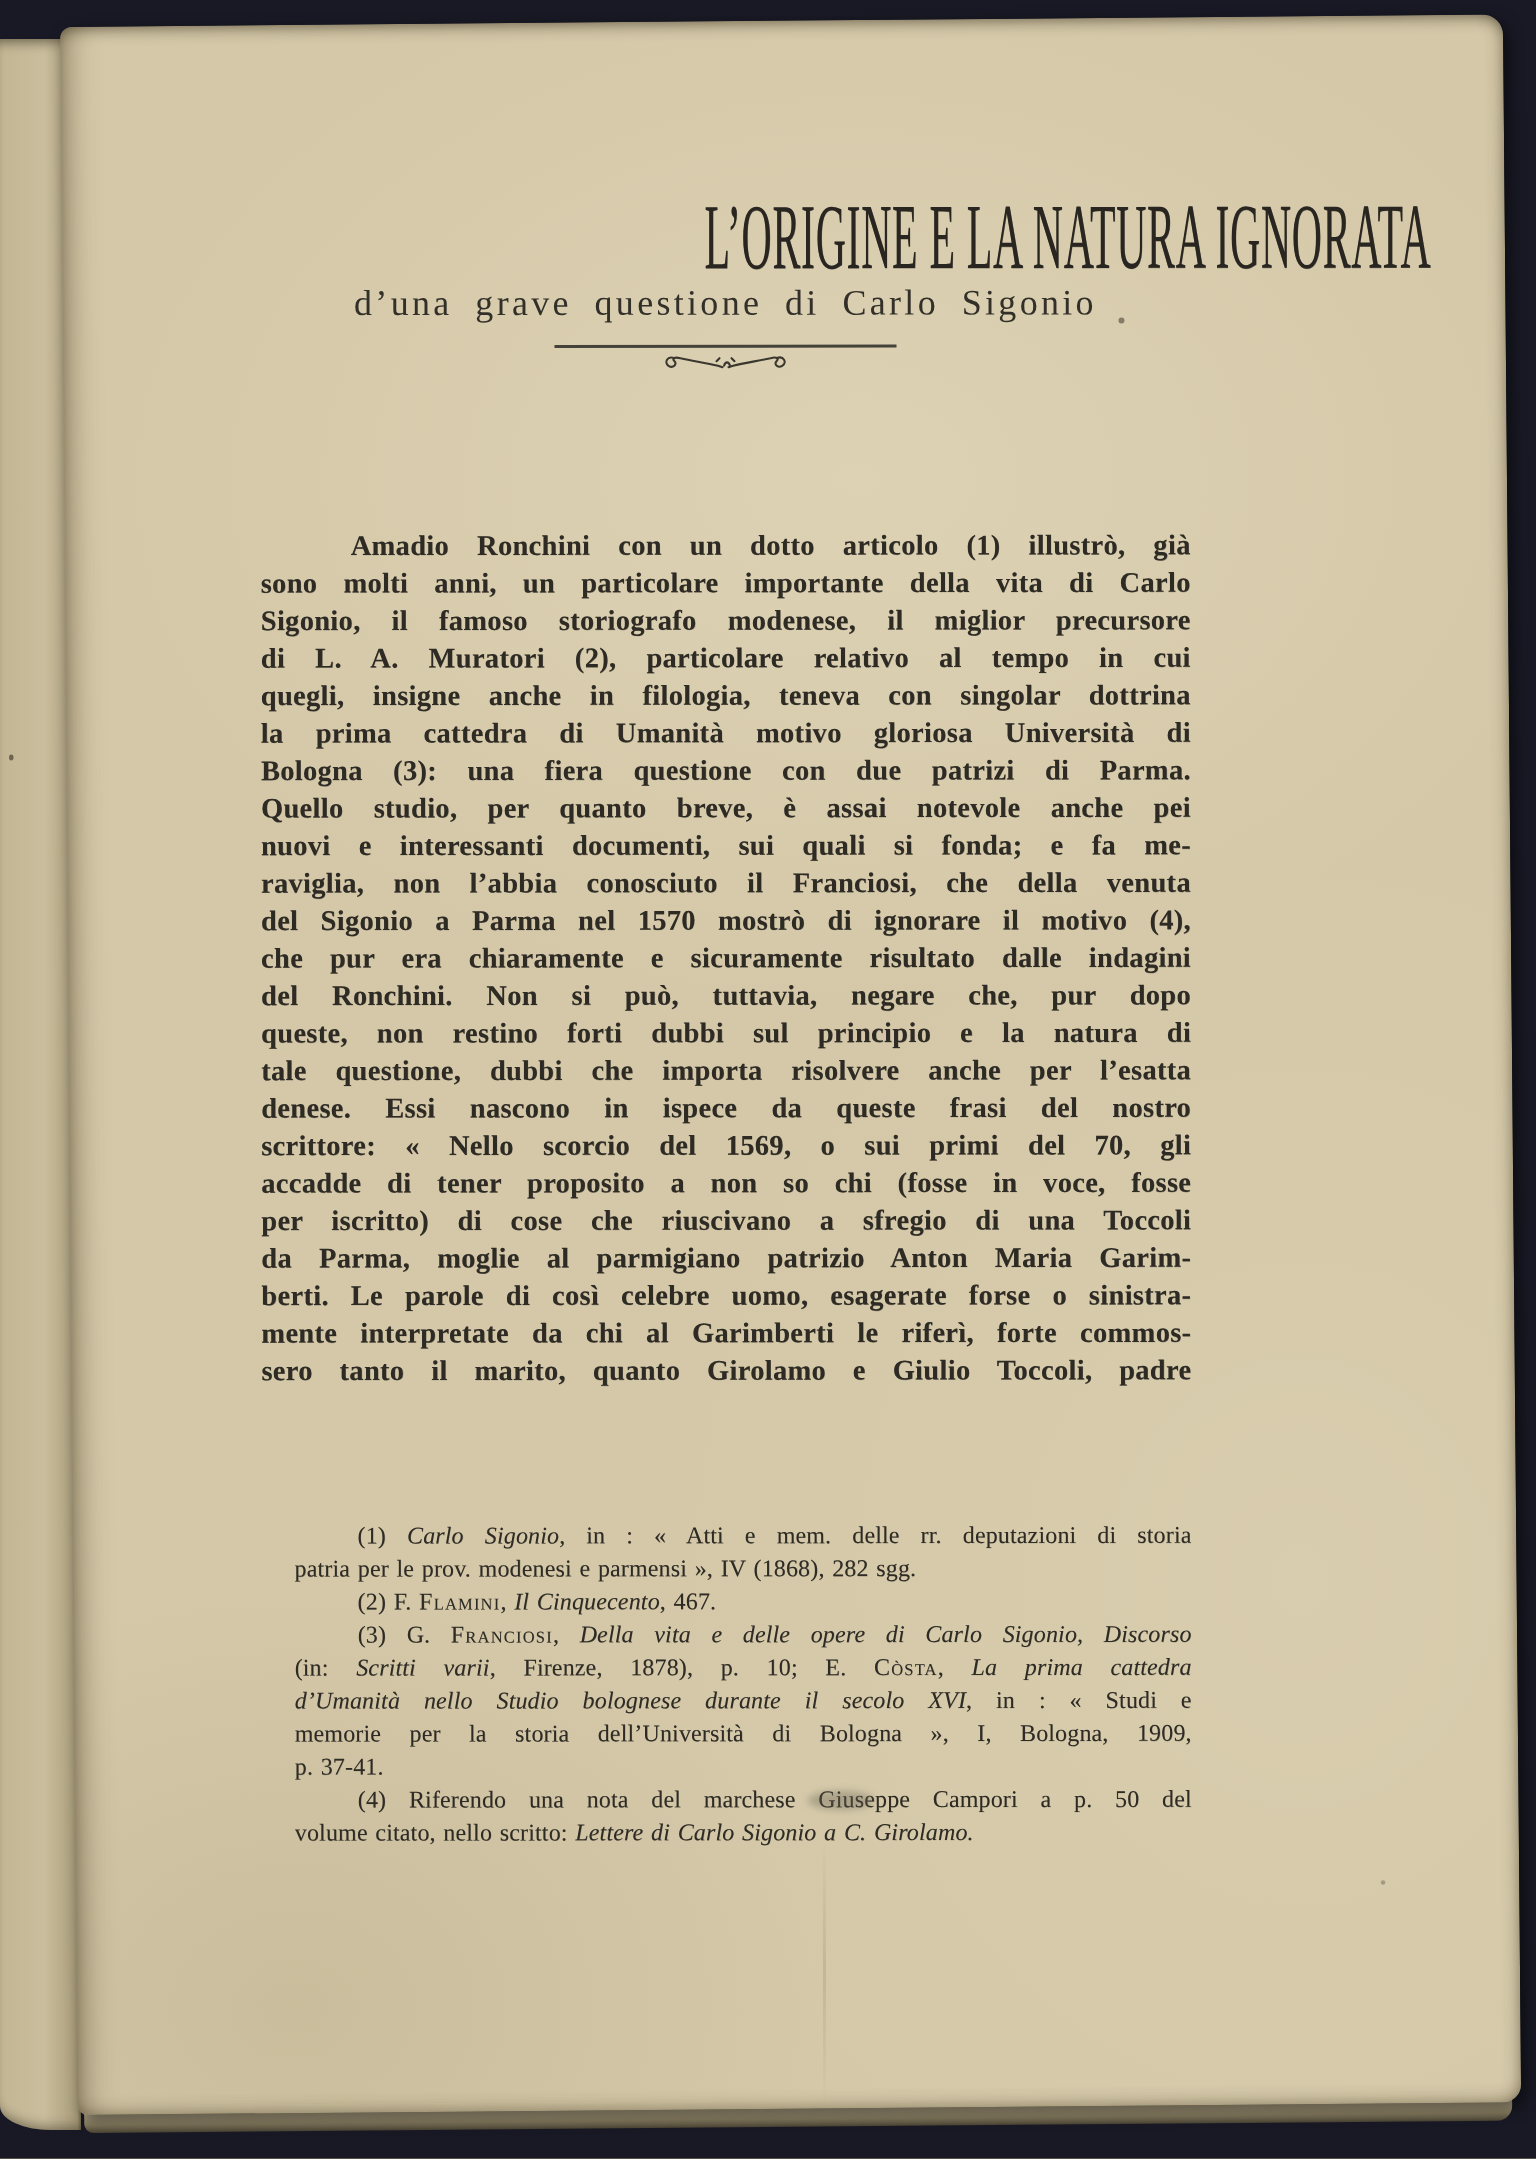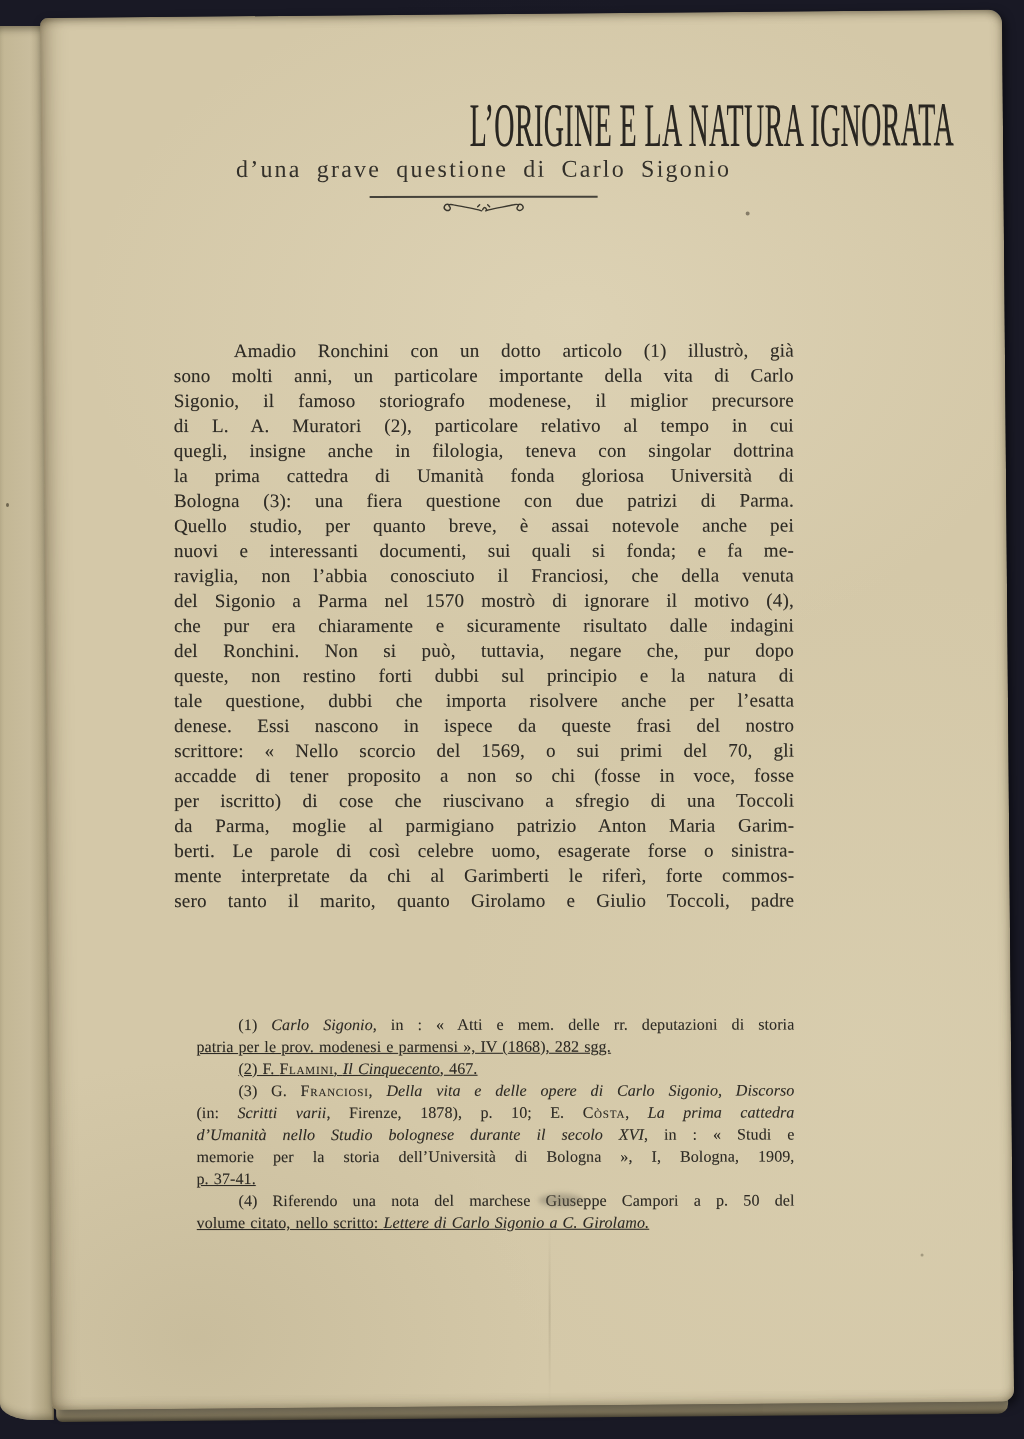--- a/index.html
+++ b/index.html
@@ -43,49 +43,49 @@
       inset 0 7px 10px -6px rgba(40,33,16,.55),
       inset -8px 0 12px -8px rgba(60,50,28,.45),
       inset 16px 0 22px -14px rgba(70,55,28,.6),
       inset 0 -9px 12px -9px rgba(60,50,28,.4),
       3px 4px 10px rgba(0,0,0,.55);
   }
   .content{position:absolute;left:0;top:0;width:100%;height:100%;
     transform:rotate(0.45deg);transform-origin:480px 700px;color:var(--ink);}
   .text-col{position:absolute;left:128px;top:0;width:620px;}
 
-  .title{margin-top:80px;text-align:right;white-space:nowrap;}
+  .title{margin-top:114px;text-align:right;white-space:nowrap;}
   .title-inner{
     display:inline-block;font-size:62px;line-height:1;letter-spacing:1px;
     transform:scaleX(0.45);transform-origin:center;
     color:#292621;text-shadow:0.3px 0.3px 0 rgba(41,38,33,.45);
   }
   .subtitle{
     text-align:center;font-size:24px;letter-spacing:2.2px;
     word-spacing:7px;color:#33302a;white-space:nowrap;
   }
   .rule{width:228px;margin:13px auto 0;border:0;border-top:2px solid #45423a;}
   .ornament{display:block;margin:0 auto;}
 
-  .body-text{position:absolute;left:0;top:324px;width:620px;}
+  .body-text{position:absolute;left:0;top:338px;width:620px;font-weight:bold;}
   .bline{
     height:25px;line-height:25px;font-size:19px;letter-spacing:.2px;word-spacing:1.5px;
     text-align:justify;text-align-last:justify;overflow:hidden;white-space:normal;
     text-shadow:0.2px 0.2px 0 rgba(46,43,37,.35);
   }
   .bline.ind{text-indent:60px;}
 
   .footnotes{position:absolute;left:22px;top:962px;width:598px;margin-top:38px;}
   .fline{
     height:22px;line-height:22px;font-size:16px;letter-spacing:.1px;word-spacing:1px;
     text-align:justify;text-align-last:justify;overflow:hidden;
     text-shadow:0.2px 0.2px 0 rgba(46,43,37,.3);
   }
   .fline.ind{text-indent:42px;}
-  .fline.nj{text-align:left;text-align-last:left;text-decoration:underline;}
+  .fline.nj{text-align:left;text-align-last:left;}
   .seg-i{font-style:italic;}
   .seg-sc{font-variant:small-caps;letter-spacing:.8px;}
 
   
   .speck{position:absolute;border-radius:50%;}
   .speck-a{left:700px;top:198px;width:4px;height:4px;background:rgba(50,44,32,.5);}
   .speck-b{left:874px;top:1240px;width:3px;height:3px;background:rgba(70,62,45,.35);}
   .smudge{
     position:absolute;left:492px;top:1180px;width:44px;height:13px;border-radius:50%;
     background:rgba(105,100,85,.38);filter:blur(2.5px);
@@ -124,21 +124,21 @@
             <path d="M37,9 l2,-2 M49,9 l-2,-2"></path>
           </g>
         </svg>
 
         <div class="body-text">
             <div class="bline ind">Amadio Ronchini con un dotto articolo (1) illustrò, già</div>
             <div class="bline">sono molti anni, un particolare importante della vita di Carlo</div>
             <div class="bline">Sigonio, il famoso storiografo modenese, il miglior precursore</div>
             <div class="bline">di L. A. Muratori (2), particolare relativo al tempo in cui</div>
             <div class="bline">quegli, insigne anche in filologia, teneva con singolar dottrina</div>
-            <div class="bline">la prima cattedra di Umanità fonda gloriosa Università di</div>
+            <div class="bline">la prima cattedra di Umanità motivo gloriosa Università di</div>
             <div class="bline">Bologna (3): una fiera questione con due patrizi di Parma.</div>
             <div class="bline">Quello studio, per quanto breve, è assai notevole anche pei</div>
             <div class="bline">nuovi e interessanti documenti, sui quali si fonda; e fa me-</div>
             <div class="bline">raviglia, non l’abbia conosciuto il Franciosi, che della venuta</div>
             <div class="bline">del Sigonio a Parma nel 1570 mostrò di ignorare il motivo (4),</div>
             <div class="bline">che pur era chiaramente e sicuramente risultato dalle indagini</div>
             <div class="bline">del Ronchini. Non si può, tuttavia, negare che, pur dopo</div>
             <div class="bline">queste, non restino forti dubbi sul principio e la natura di</div>
             <div class="bline">tale questione, dubbi che importa risolvere anche per l’esatta</div>
             <div class="bline">denese. Essi nascono in ispece da queste frasi del nostro</div>

